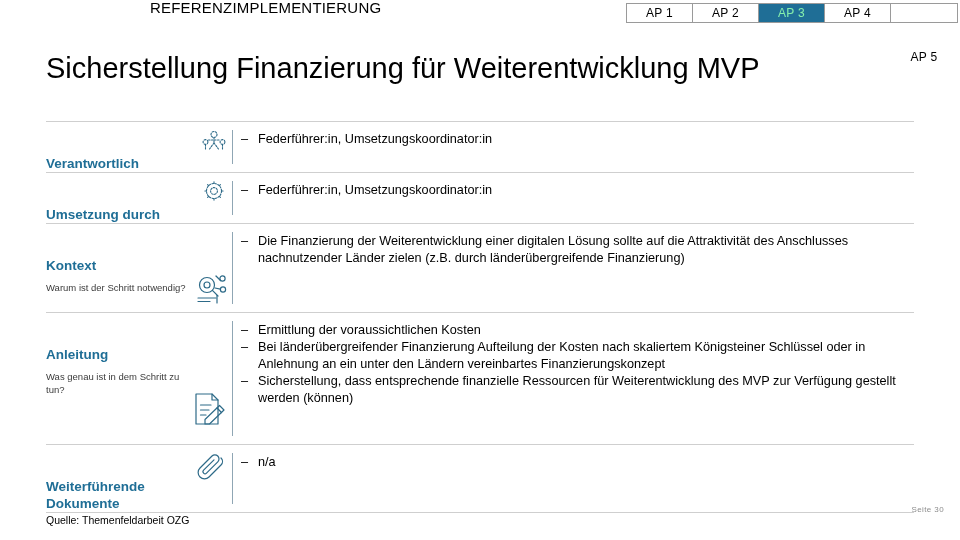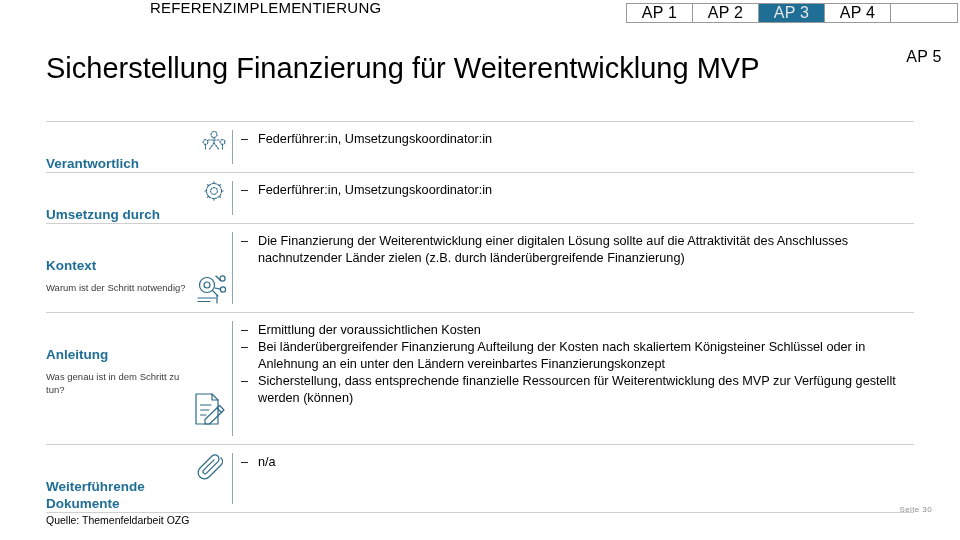--- a/index.html
+++ b/index.html
@@ -39,30 +39,30 @@
     height: 20px;
     box-sizing: border-box;
   }
   .ap-tab {
     width: 66px;
     height: 18px;
     box-sizing: border-box;
     display: flex;
     align-items: center;
     justify-content: center;
-    font-size: 16px;
+    font-size: 12px;
     color: #000000;
     background: #ffffff;
     border-right: 1px solid #9a9a9a;
     letter-spacing: 0.3px;
   }
   .ap-tab:last-child { border-right: none; margin-top: 44px; }
   .ap-tab.active {
     background: #1f6e96;
-    color: #e5e5e5;
+    color: #86efac;
   }
 
   
   #page-title {
     position: absolute;
     left: 46px;
     top: 31px;
     font-size: 29px;
     line-height: 36px;
     font-weight: 400;
@@ -154,21 +154,21 @@
   
   #source {
     position: absolute;
     left: 46px;
     top: 514px;
     font-size: 10.5px;
     color: #000000;
   }
   #page-number {
     position: absolute;
-    right: 28px;
+    right: 16px;
     top: 505px;
     font-size: 8px;
     color: #8d8d8d;
     letter-spacing: 0.4px;
   }
 
   svg { display: block; overflow: visible; }
 </style>
 </head>
 <body>

